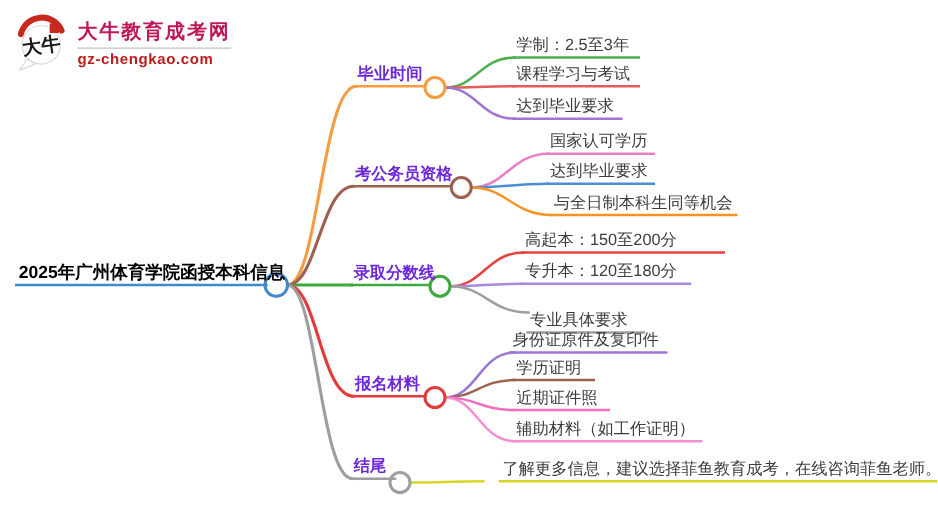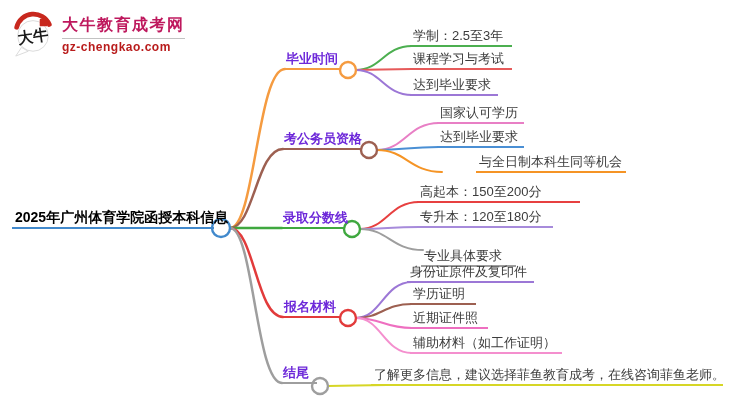--- a/index.html
+++ b/index.html
@@ -65,25 +65,25 @@
     </div>
   </div>
 <div class="node center-node" style="left: 12px; top: 205px; width: 202px; height: 24px; border-bottom: 2.5px solid rgb(65, 137, 204);">2025年广州体育学院函授本科信息</div>
     <div class="node branch-node" style="left: 283px; top: 48px; width: 57px; height: 22px; border-bottom: 2.5px solid rgb(245, 155, 64);">毕业时间</div>
     <div class="node child-node" style="left: 410px; top: 27px; width: 102px; height: 20px; border-bottom: 2px solid rgb(76, 175, 80);">学制：2.5至3年</div>
     <div class="node child-node" style="left: 410px; top: 50px; width: 102px; height: 20px; border-bottom: 2px solid rgb(230, 90, 90);">课程学习与考试</div>
     <div class="node child-node" style="left: 410px; top: 76px; width: 88px; height: 20px; border-bottom: 2px solid rgb(156, 119, 214);">达到毕业要求</div>
     <div class="node branch-node" style="left: 281px; top: 128px; width: 80px; height: 22px; border-bottom: 2.5px solid rgb(157, 96, 81);">考公务员资格</div>
     <div class="node child-node" style="left: 437px; top: 104px; width: 87px; height: 20px; border-bottom: 2px solid rgb(232, 127, 197);">国家认可学历</div>
     <div class="node child-node" style="left: 437px; top: 128px; width: 87px; height: 20px; border-bottom: 2px solid rgb(74, 143, 212);">达到毕业要求</div>
-    <div class="node child-node" style="left: 440px; top: 153px; width: 150px; height: 20px; border-bottom: 2px solid rgb(245, 148, 37); margin-left: 36px;">与全日制本科生同等机会</div>
+    <div class="node child-node" style="left: 440px; top: 153px; width: 150px; height: 20px; border-bottom: 2px solid rgb(245, 148, 37);">与全日制本科生同等机会</div>
     <div class="node branch-node" style="left: 280px; top: 207px; width: 64px; height: 22px; border-bottom: 2.5px solid rgb(63, 168, 63);">录取分数线</div>
     <div class="node child-node" style="left: 417px; top: 183px; width: 163px; height: 20px; border-bottom: 2px solid rgb(231, 64, 64);">高起本：150至200分</div>
     <div class="node child-node" style="left: 417px; top: 208px; width: 136px; height: 20px; border-bottom: 2px solid rgb(167, 139, 219);">专升本：120至180分</div>
     <div class="node child-node" style="left: 421px; top: 231px; width: 95px; height: 20px; border-bottom: 2px solid rgb(158, 158, 158); margin-top: 16px;">专业具体要求</div>
     <div class="node branch-node" style="left: 281px; top: 296px; width: 60px; height: 22px; border-bottom: 2.5px solid rgb(226, 59, 59);">报名材料</div>
     <div class="node child-node" style="left: 407px; top: 263px; width: 127px; height: 20px; border-bottom: 2px solid rgb(156, 119, 214);">身份证原件及复印件</div>
     <div class="node child-node" style="left: 410px; top: 285px; width: 66px; height: 20px; border-bottom: 2px solid rgb(157, 96, 81);">学历证明</div>
     <div class="node child-node" style="left: 410px; top: 309px; width: 78px; height: 20px; border-bottom: 2px solid rgb(238, 111, 192);">近期证件照</div>
     <div class="node child-node" style="left: 410px; top: 334px; width: 152px; height: 20px; border-bottom: 2px solid rgb(244, 143, 206);">辅助材料（如工作证明）</div>
     <div class="node branch-node" style="left: 280px; top: 362px; width: 37px; height: 22px; border-bottom: 2.5px solid rgb(158, 158, 158);">结尾</div>
-    <div class="node child-node" style="left: 371px; top: 366px; width: 352px; height: 20px; border-bottom: 2px solid rgb(214, 214, 38);">了解更多信息，建议选择菲鱼教育成考，在线咨询菲鱼老师。</div>
+    <div class="node child-node" style="left: 399px; top: 366px; width: 352px; height: 20px; border-bottom: 2px solid rgb(214, 214, 38);">了解更多信息，建议选择菲鱼教育成考，在线咨询菲鱼老师。</div>
   </div>
 
 </body></html>

